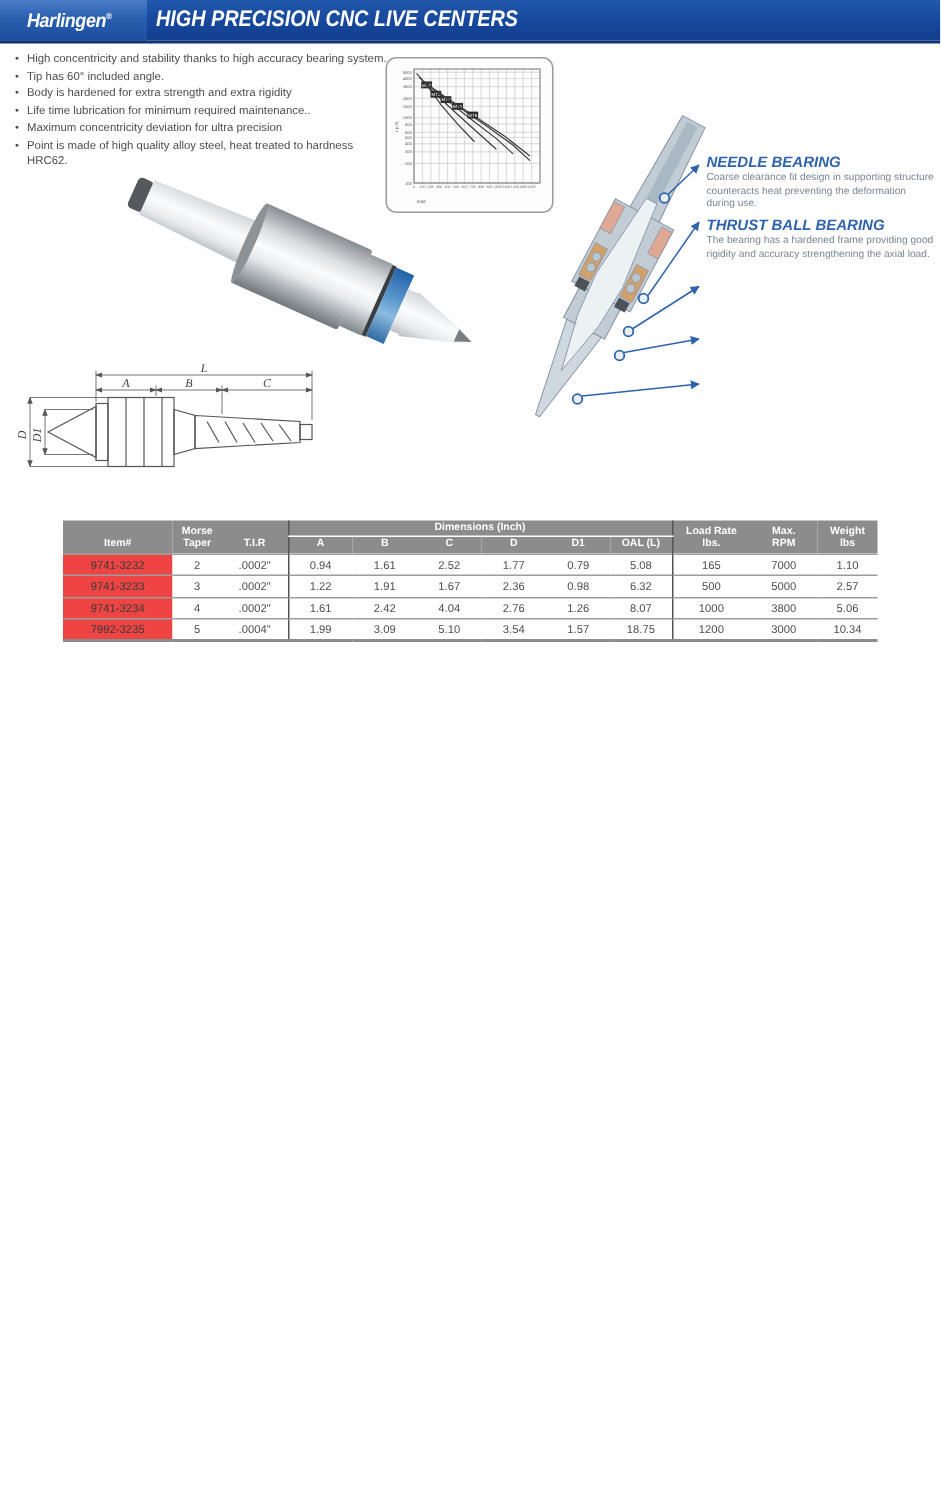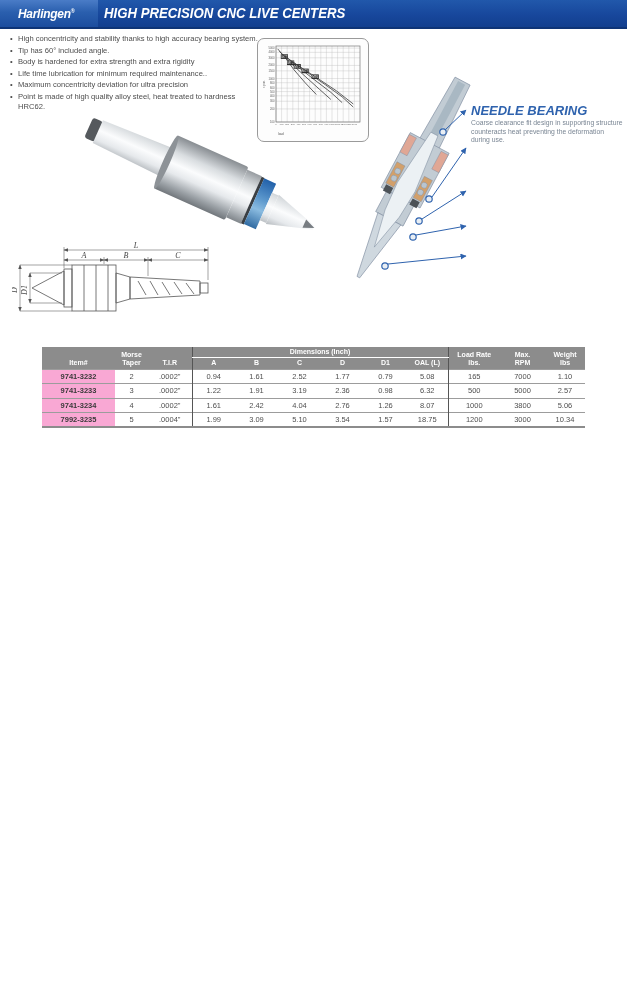--- a/index.html
+++ b/index.html
@@ -23,30 +23,30 @@
   .features{position:absolute;left:8px;top:34px;width:252px;color:#4d4d4d;font-size:7.6px;line-height:1.32;}
   .feature-item{position:relative;padding-left:10px;margin-bottom:1.5px;}
   .feature-item .blt{position:absolute;left:2px;top:0;color:#4d4d4d;}
 
   
   .chart-card{position:absolute;left:257px;top:38px;width:112px;height:104px;background:#fdfdfd;
        border:1px solid #9a9a9a;border-radius:7px;padding:2px;box-sizing:border-box;}
 
   
   .callout{position:absolute;left:471px;width:153px;}
-  .callout-title{color:#2f63ae;font-weight:bold;font-style:italic;font-size:13px;margin-bottom:1px;}
+  .callout-title{color:#2f63ae;font-weight:bold;font-style:italic;font-size:10px;margin-bottom:1px;}
   .callout-desc{color:#7a8694;font-size:6.8px;line-height:1.28;}
 
   
   .spec-table{position:absolute;left:42px;top:347px;width:543px;border-collapse:collapse;table-layout:fixed;
        font-size:7.5px;color:#4f4f4f;}
   .spec-table th{background:#8c8c8c;color:#fff;font-weight:bold;font-size:7px;line-height:1.2;
        padding:1px 0;text-align:center;white-space:pre-line;vertical-align:bottom;}
   .spec-table td{background:#fff;text-align:center;padding:2.2px 0;border-top:1px solid #9c9c9c;}
-  .spec-table td.item{background:#f9a8d4;font-weight:bold;color:#3a3a3a;}
+  .spec-table td.item{background:#ef4444;font-weight:normal;color:#3a3a3a;}
   .spec-table .gl{border-left:1.5px solid #555;}
   .spec-table .gr{border-right:1.5px solid #555;margin-top:34px;}
   .spec-table th.dimgrp{border-bottom:1px solid #fff;vertical-align:middle;}
   .spec-table{border-bottom:2px solid #8c8c8c;}
 
   svg text{font-family:"Liberation Sans",sans-serif;}
   .dimlbl{font-family:"Liberation Serif",serif;font-style:italic;}
 </style>
 </head>
 <body>
@@ -220,20 +220,24 @@
       <circle cx="419" cy="221" r="3.2"></circle>
       <circle cx="413" cy="237" r="3.2"></circle>
       <circle cx="385" cy="266" r="3.2"></circle>
     </g>
   </svg>
 
   <div class="callout" style="top:103px">
     <div class="callout-title">NEEDLE BEARING</div>
     <div class="callout-desc">Coarse clearance fit design in supporting structure counteracts heat preventing the deformation during use.</div>
   </div>
+  <div class="callout" style="top:145px">
+    <div class="callout-title">THRUST BALL BEARING</div>
+    <div class="callout-desc">The bearing has a hardened frame providing good rigidity and accuracy strengthening the axial load.</div>
+  </div>
 
   <svg style="position:absolute;left:12px;top:240px;" width="210" height="92" viewBox="0 0 210 92">
     <defs>
       <marker id="da" markerWidth="8" markerHeight="6" refX="7" refY="3" orient="auto">
         <path d="M0,0 L8,3 L0,6 z" fill="#555"></path>
       </marker>
       <marker id="db" markerWidth="8" markerHeight="6" refX="1" refY="3" orient="auto">
         <path d="M8,0 L0,3 L8,6 z" fill="#555"></path>
       </marker>
     </defs>
@@ -329,21 +333,21 @@
       <td>165</td>
       <td>7000</td>
       <td>1.10</td>
     </tr>
     <tr>
       <td class="item">9741-3233</td>
       <td>3</td>
       <td>.0002"</td>
       <td class="gl">1.22</td>
       <td>1.91</td>
-      <td>3.19</td>
+      <td>1.67</td>
       <td>2.36</td>
       <td>0.98</td>
       <td class="gr">6.32</td>
       <td>500</td>
       <td>5000</td>
       <td>2.57</td>
     </tr>
     <tr>
       <td class="item">9741-3234</td>
       <td>4</td>

